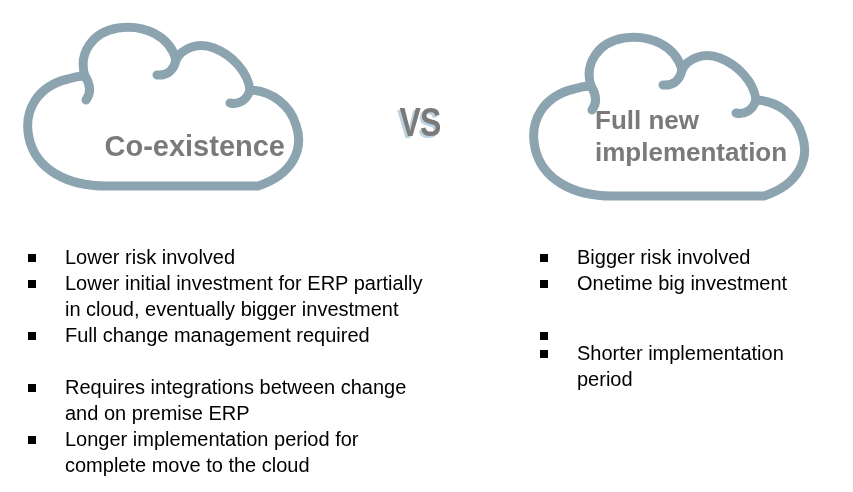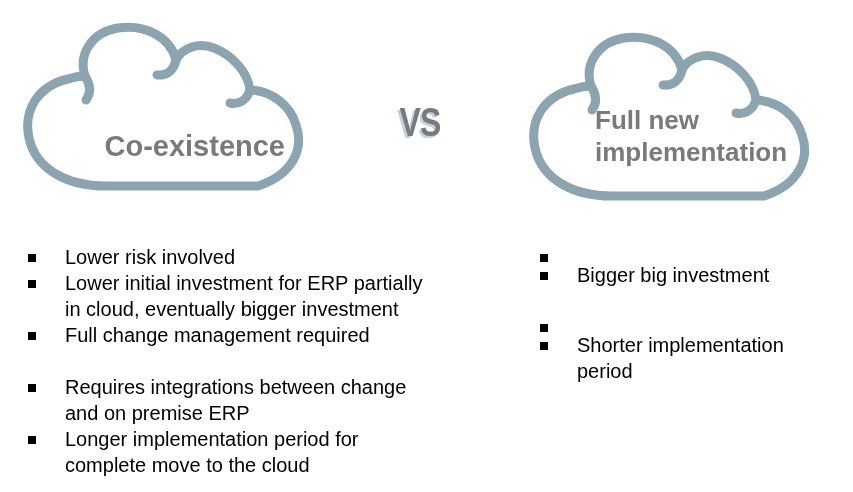--- a/index.html
+++ b/index.html
@@ -135,24 +135,25 @@
     </li>
     <li class="li">
       <span class="bullet"></span>
       <span>Longer implementation period for complete move to the cloud</span>
     </li>
   </ul>
 
   <ul id="list-right" class="list">
     <li class="li">
       <span class="bullet"></span>
+      <span>Bigger risk involved</span>
     </li>
     <li class="li gap-after">
       <span class="bullet"></span>
-      <span>Bigger big investment</span>
+      <span>Onetime big investment</span>
     </li>
     <li class="li">
       <span class="bullet"></span>
     </li>
     <li class="li">
       <span class="bullet"></span>
       <span>Shorter implementation period</span>
     </li>
   </ul>
 

